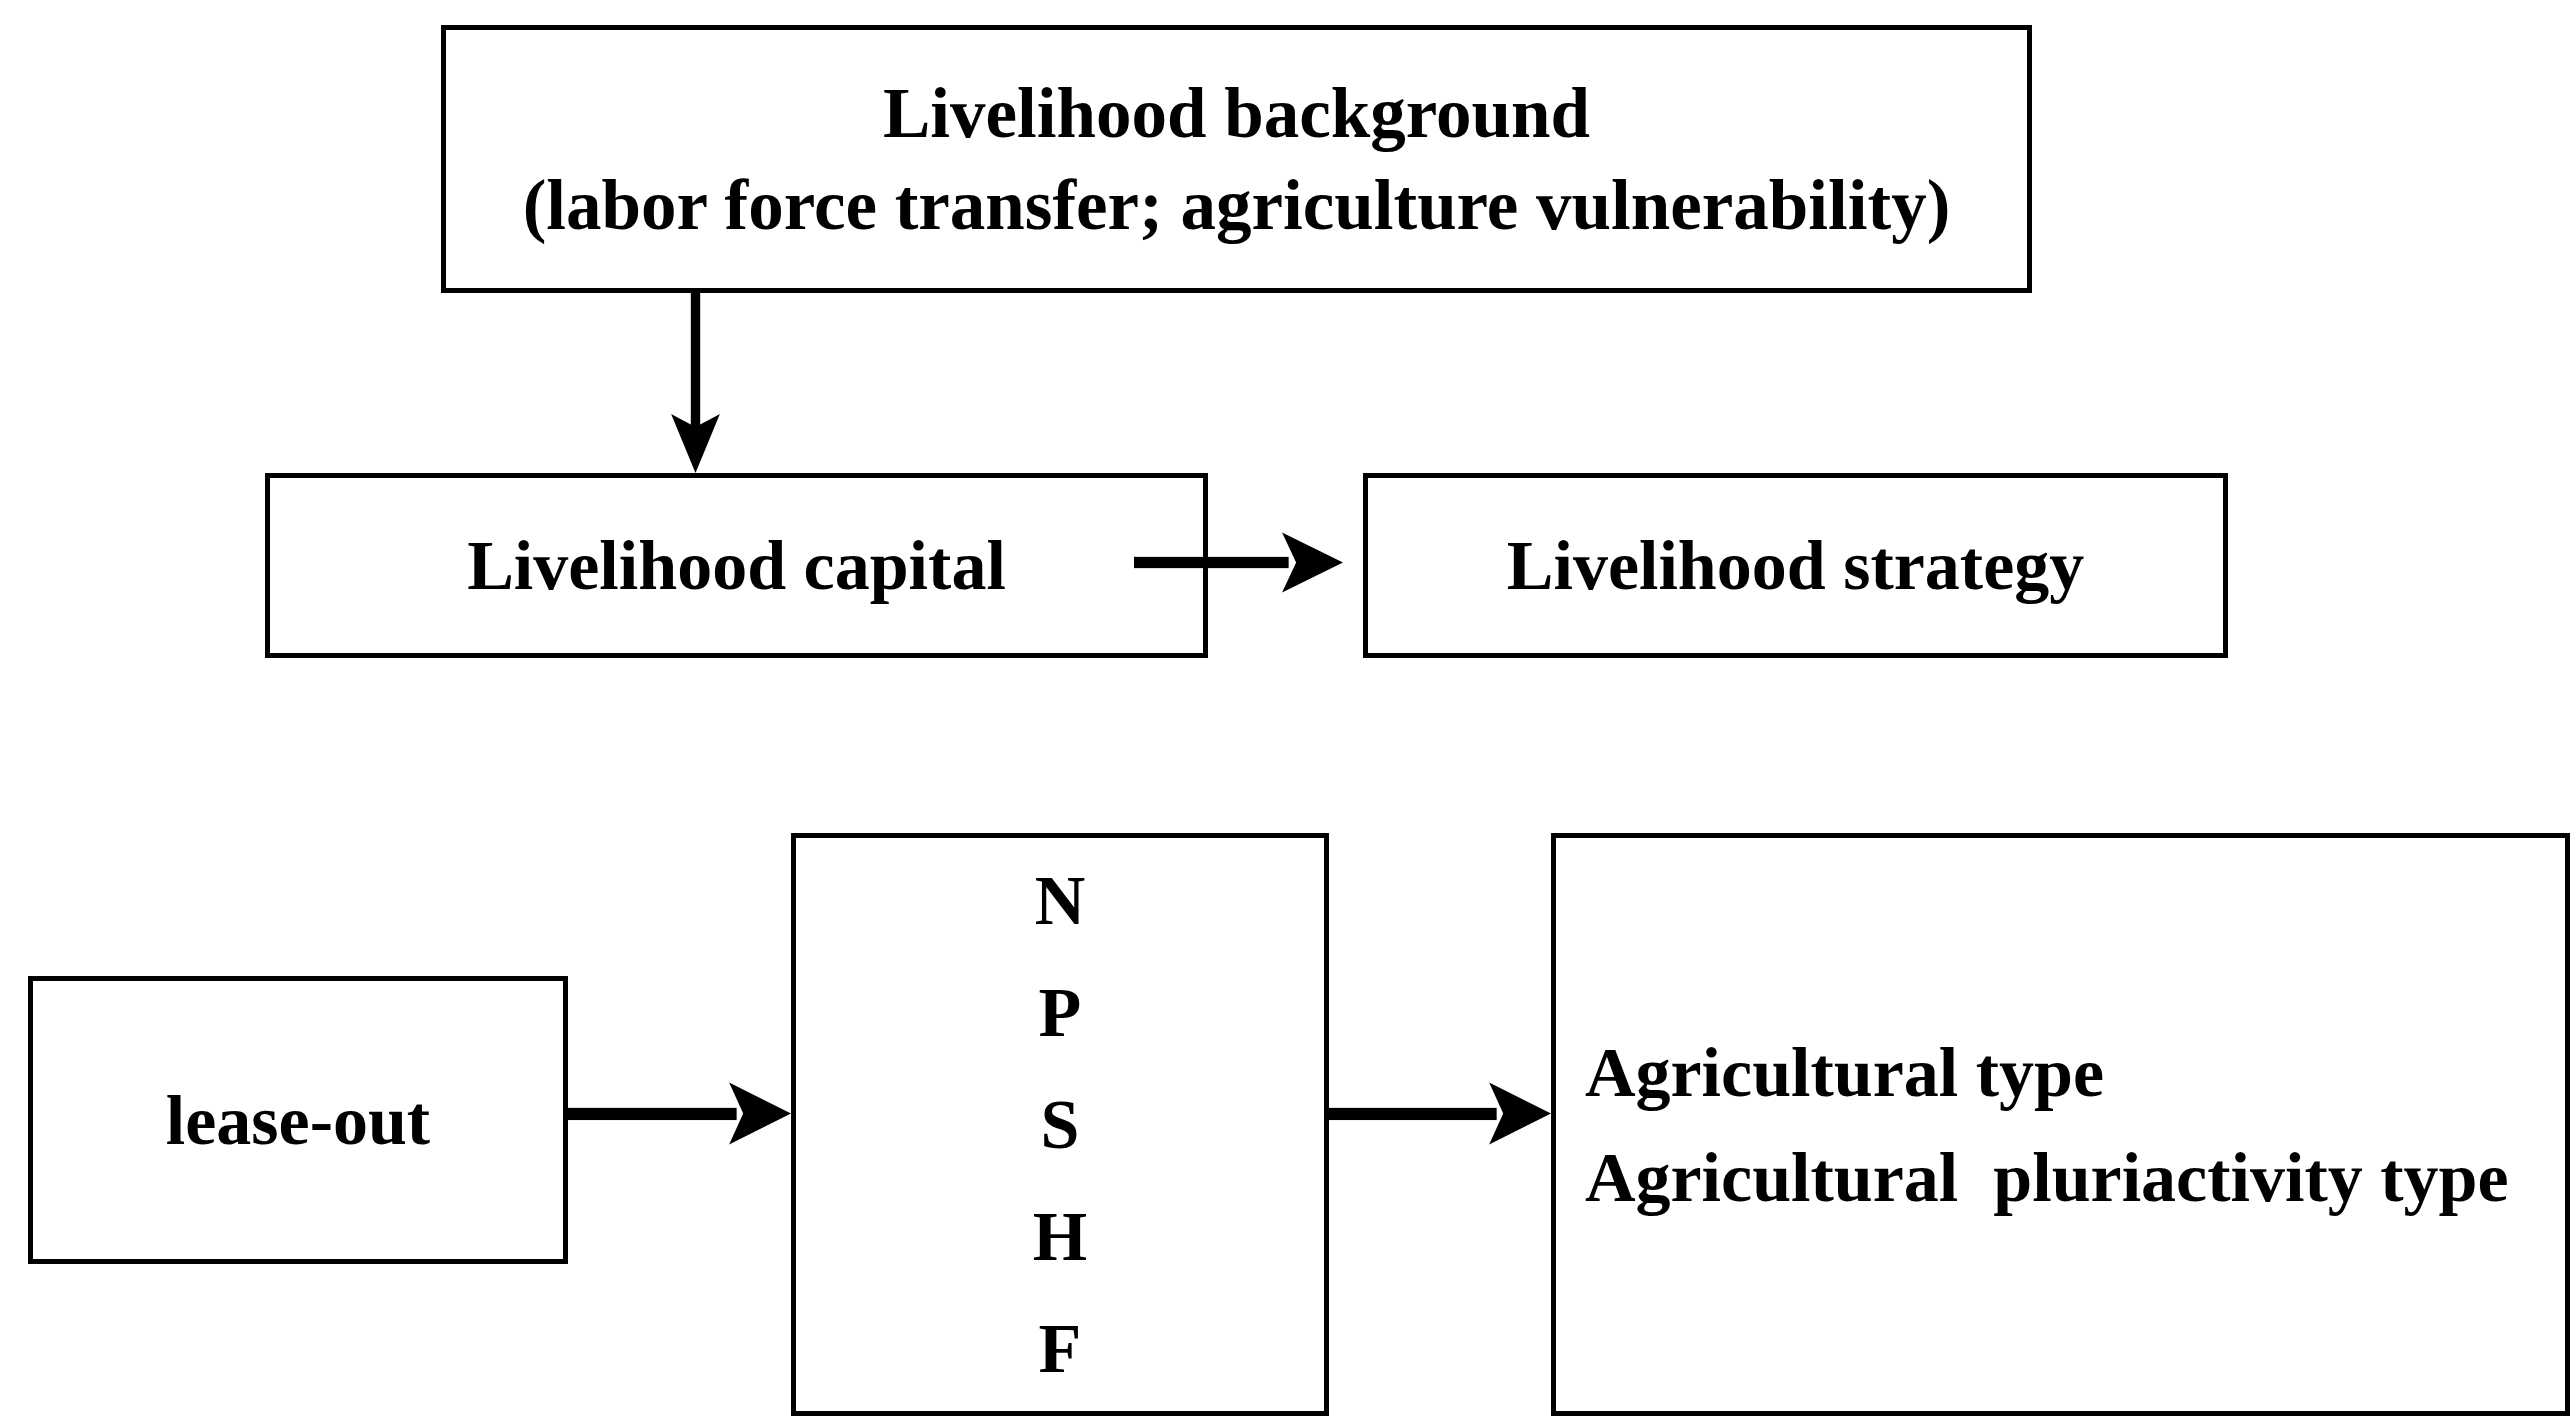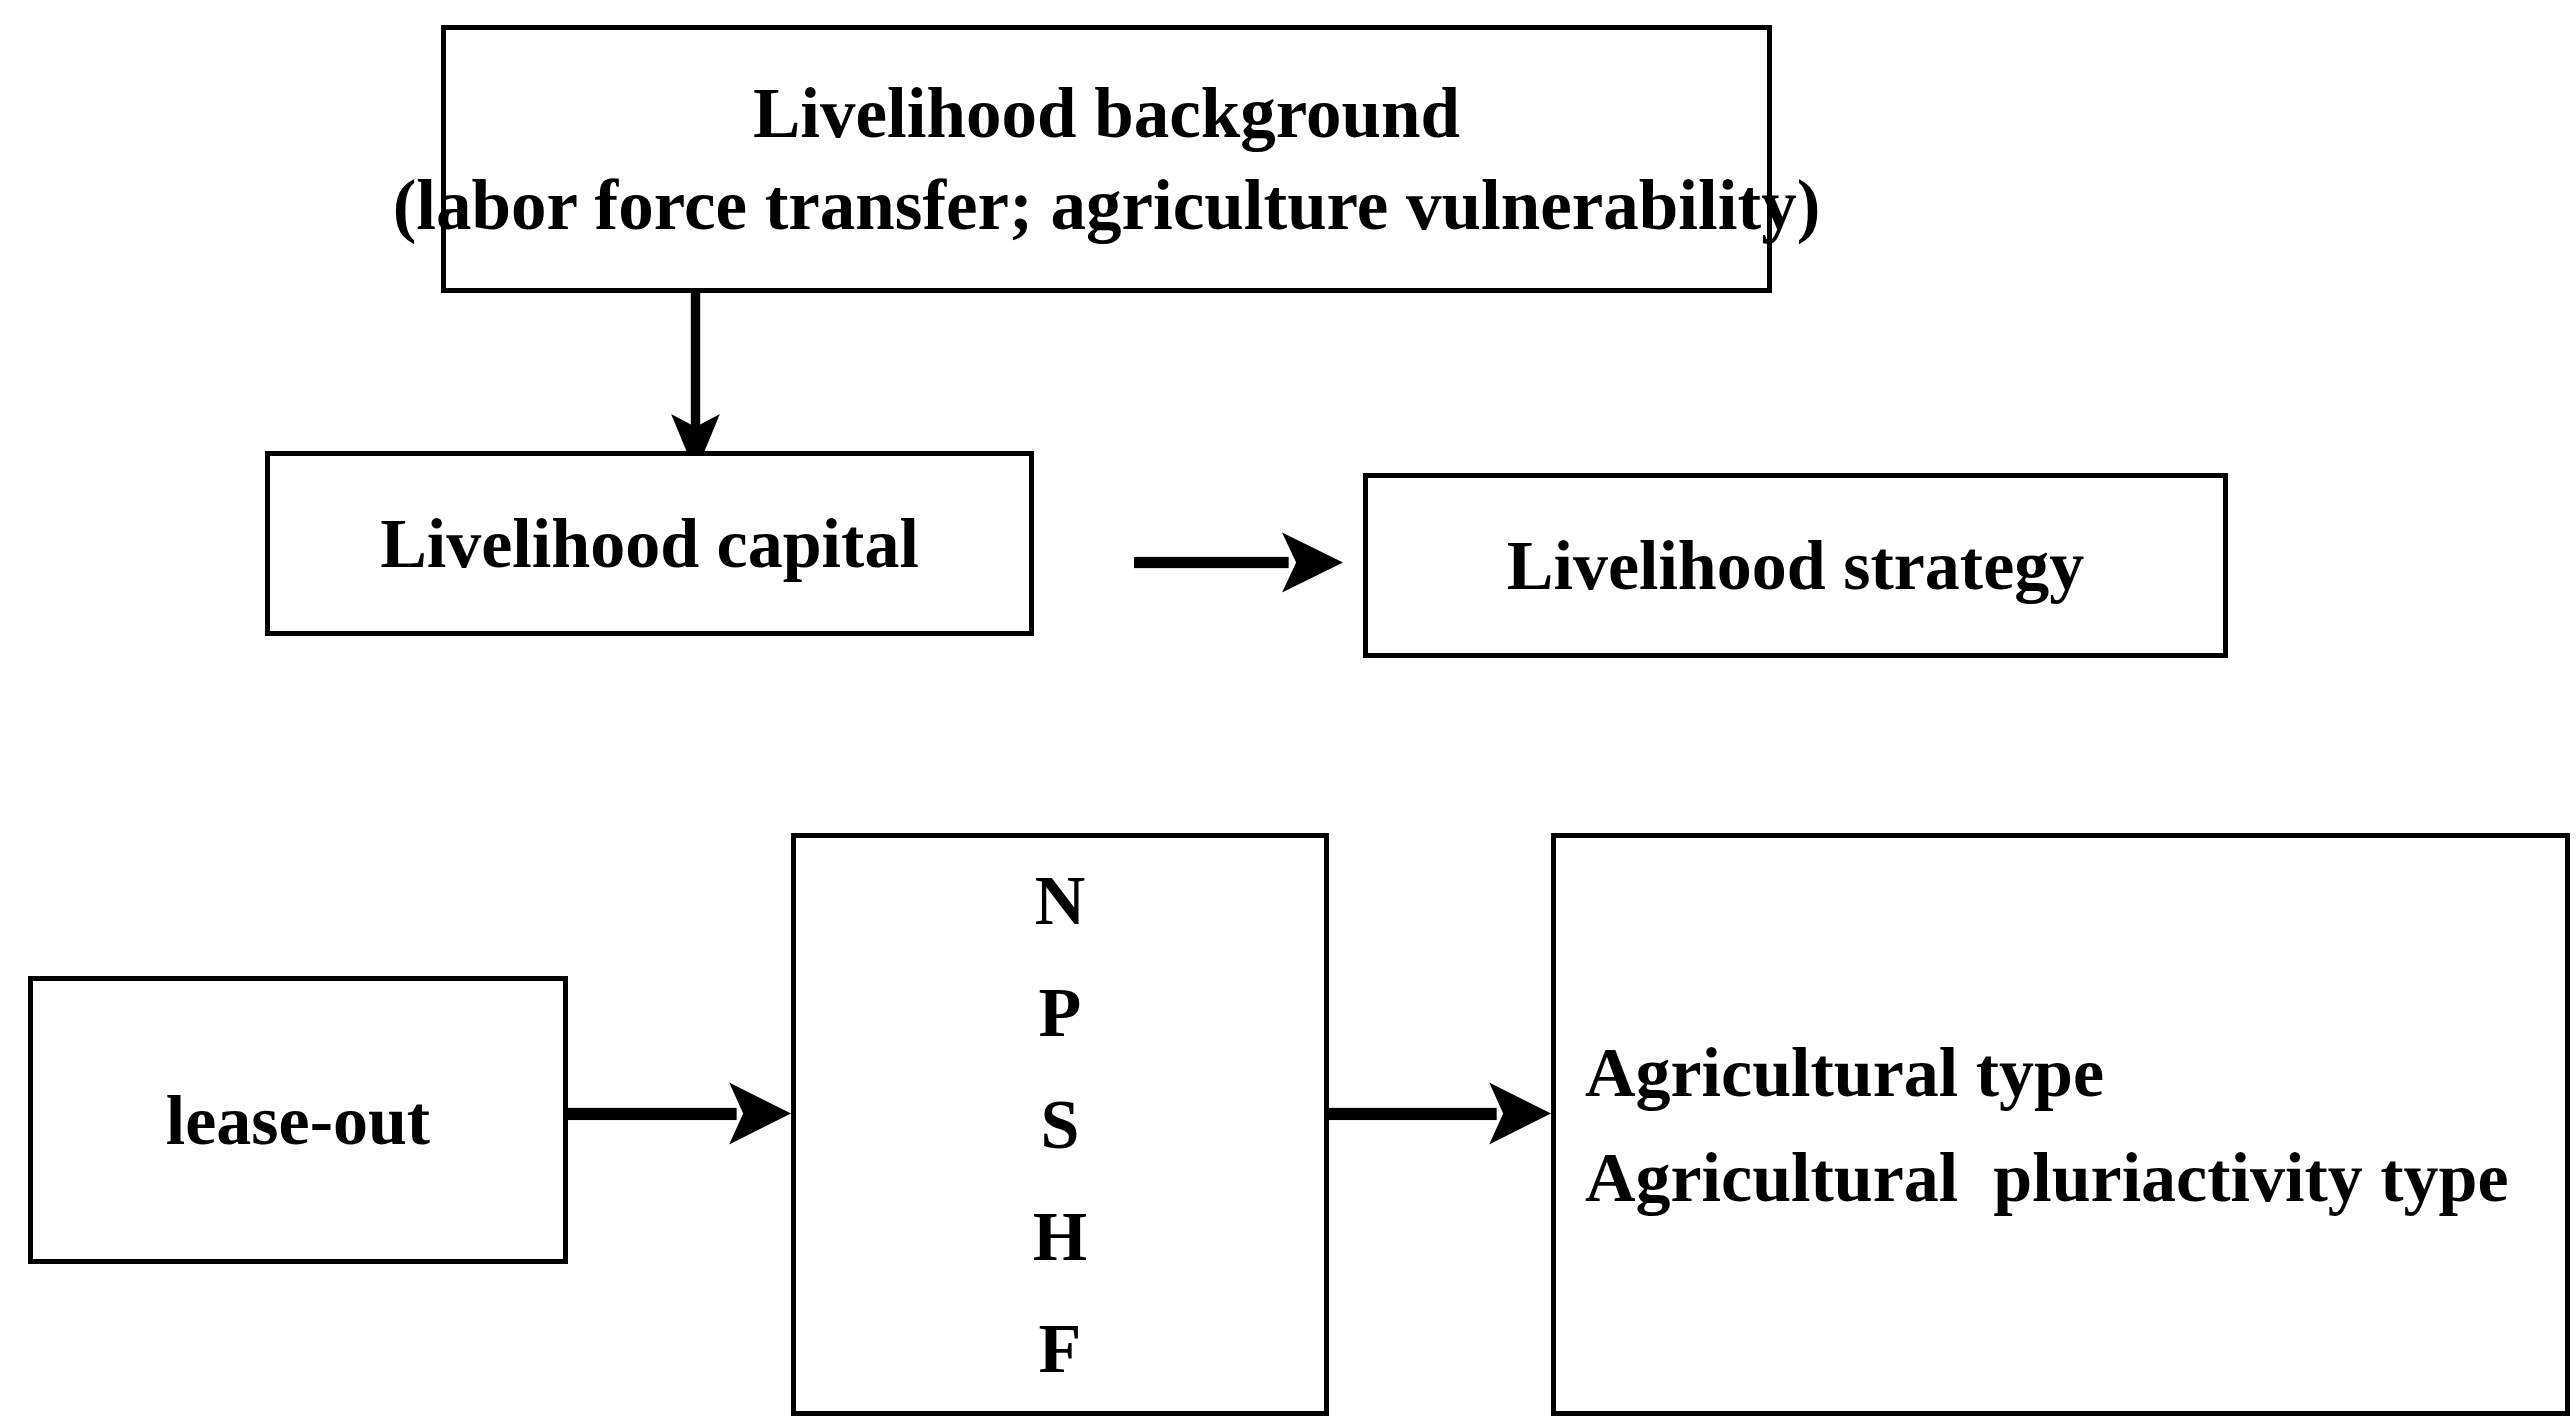--- a/index.html
+++ b/index.html
@@ -27,27 +27,27 @@
     justify-content: center;
     align-items: center;
     text-align: center;
   }
   .box .line {
     white-space: pre;
   }
   
   .top-box {
     left: 441px; top: 25px;
-    width: 1331px; height: 268px;
+    width: 1591px; height: 268px;
     font-size: 71px;
     line-height: 92px;
   }
   .capital-box {
-    left: 265px; top: 451px;
-    width: 769px; height: 185px;
+    left: 265px; top: 473px;
+    width: 943px; height: 185px;
     font-size: 70px;
   }
   .strategy-box {
     left: 1342px; top: 473px;
     width: 865px; height: 185px;
     font-size: 70px;
     margin-left: 21px;
   }
   
   .farmland-box {

